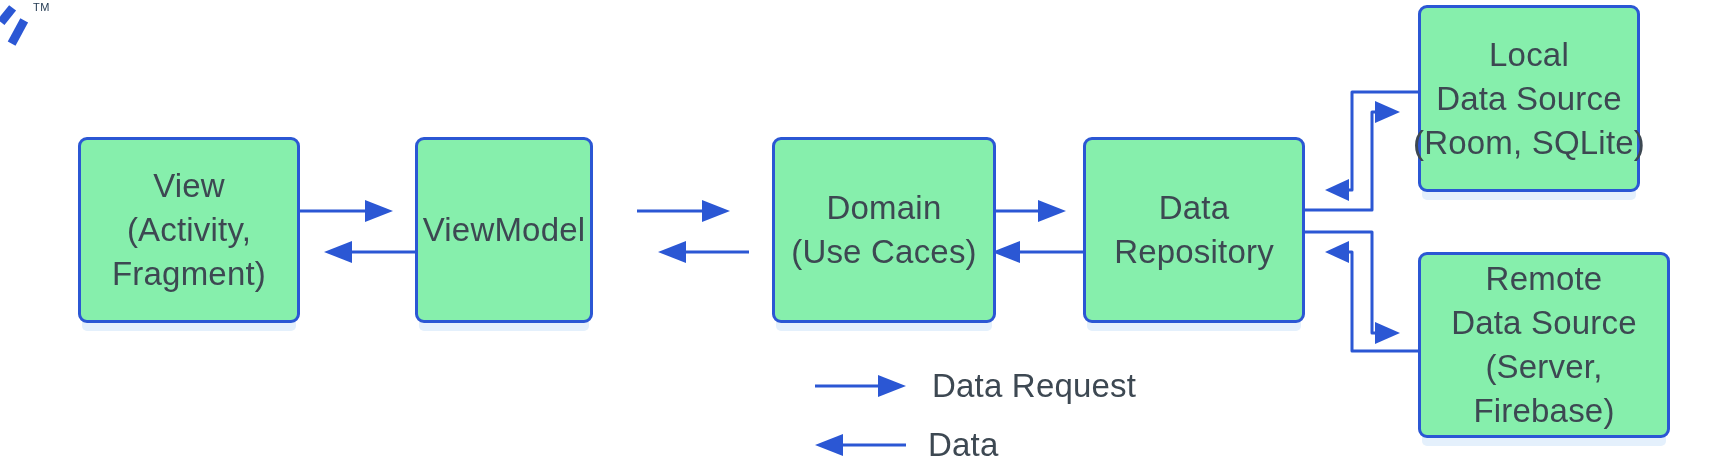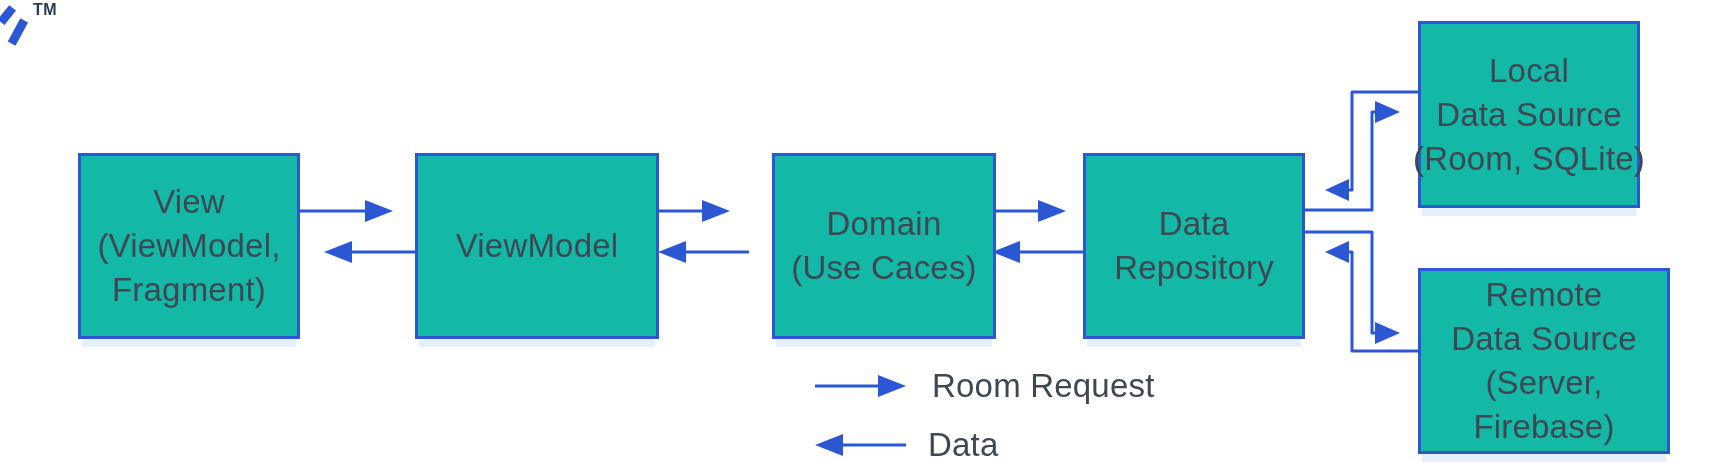--- a/index.html
+++ b/index.html
@@ -10,46 +10,46 @@
   }
   *{margin:0;padding:0;box-sizing:border-box;}
   body{background:#ffffff;font-family:"Liberation Sans",sans-serif;}
   .canvas{
     position:relative;width:1720px;height:462px;background:#ffffff;overflow:hidden;
   }
   .wires{position:absolute;left:0;top:0;width:1720px;height:462px;z-index:1;}
   .wires polyline{fill:none;stroke:var(--accent-blue);stroke-width:3;stroke-linejoin:round;stroke-linecap:butt;}
   .wires polygon{fill:var(--accent-blue);stroke:none;}
   .node{
-    position:absolute;z-index:2;background:#14b8a6;
-    border:3px solid var(--accent-blue);border-radius:0;
+    position:absolute;z-index:2;background:#86efac;
+    border:3px solid var(--accent-blue);border-radius:9px;
     box-shadow:0 12px 0 -4px var(--shadow-blue);
-    display:flex;align-items:center;justify-content:center;text-align:center;margin-top:16px;
+    display:flex;align-items:center;justify-content:center;text-align:center;
   }
   .node .label{
     white-space:pre;font-size:33px;line-height:44px;color:var(--text-dark);
     letter-spacing:.2px;
   }
   .node-view      {left:78px;  top:137px; width:222px; height:186px;}
-  .node-viewmodel {left:415px; top:137px; width:244px; height:186px;}
+  .node-viewmodel {left:415px; top:137px; width:178px; height:186px;}
   .node-domain    {left:772px; top:137px; width:224px; height:186px;}
   .node-repository{left:1083px;top:137px; width:222px; height:186px;}
   .node-local     {left:1418px;top:5px;   width:222px; height:187px;}
   .node-remote    {left:1418px;top:252px; width:252px; height:186px;}
   .legend-label{
     position:absolute;z-index:2;font-size:33px;color:var(--text-dark);
     height:44px;line-height:44px;letter-spacing:.2px;white-space:pre;
   }
   .legend-label.request{left:932px;top:364px;}
   .legend-label.data{left:928px;top:423px;}
   .logo{position:absolute;left:0;top:2px;width:60px;height:58px;z-index:2;overflow:hidden;}
   .logo polygon{fill:var(--accent-blue);}
   .trademark{
     position:absolute;left:33px;top:1px;z-index:2;
-    font-size:16px;font-weight:700;color:var(--tm-color);letter-spacing:.5px;text-align:right;
+    font-size:11px;font-weight:400;color:var(--tm-color);letter-spacing:.5px;text-align:right;
   }
 </style>
 </head>
 <body>
 
 <div class="canvas">
 
   <svg class="logo" viewBox="0 0 60 60" aria-hidden="true">
     <polygon points="8.4,3.3 15.6,8.7 3.6,23.7 -3.6,18.3"></polygon>
     <polygon points="20,16.8 28,21.2 15,45.2 7,40.8"></polygon>
@@ -89,21 +89,21 @@
     <polygon points="1349,241 1349,263 1325,252"></polygon>
 
     <polyline points="815,386 878,386"></polyline>
     <polygon points="878,375 878,397 906,386"></polygon>
     <polyline points="906,445 843,445"></polyline>
     <polygon points="843,434 843,456 815,445"></polygon>
   </svg>
 
   <div class="node node-view">
     <span class="label">View
-(ViewModel,
+(Activity,
 Fragment)</span>
   </div>
   <div class="node node-viewmodel">
     <span class="label">ViewModel</span>
   </div>
   <div class="node node-domain">
     <span class="label">Domain
 (Use Caces)</span>
   </div>
   <div class="node node-repository">
@@ -115,16 +115,16 @@
 Data Source
 (Room, SQLite)</span>
   </div>
   <div class="node node-remote">
     <span class="label">Remote
 Data Source
 (Server,
 Firebase)</span>
   </div>
 
-  <div class="legend-label request">Room Request</div>
+  <div class="legend-label request">Data Request</div>
   <div class="legend-label data">Data</div>
 
 </div>
 
 </body></html>

